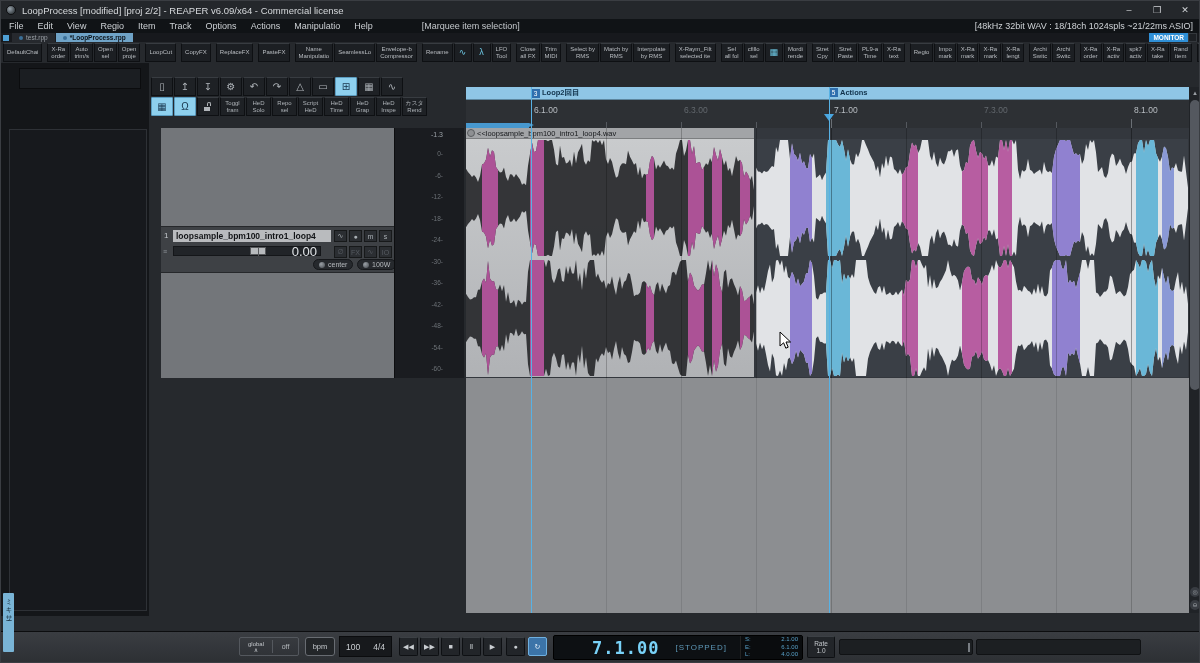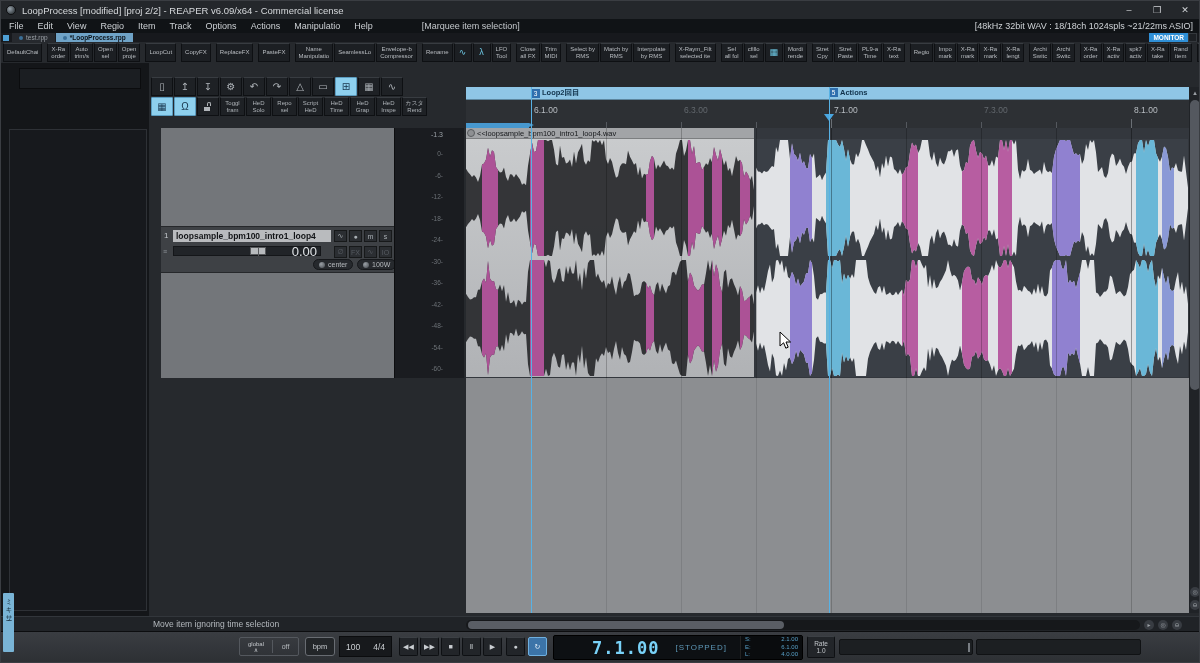--- a/index.html
+++ b/index.html
@@ -490,29 +490,20 @@
     <div class="cursor" style="left:363px"></div>
   </div>
 
   <div class="vscroll">
     <div class="vs-up">▴</div>
     <div class="vs-thumb"></div>
     <div class="vs-zoom" style="bottom:16px">◎</div>
     <div class="vs-zoom" style="bottom:3px">⊖</div>
   </div>
 
-  <div class="statusrow">
-    <span class="status-msg">Move item ignoring time selection</span>
-    <div class="hscroll">
-      <div class="hs-thumb"></div>
-    </div>
-    <div class="hs-btn" style="left:1143px">▸</div>
-    <div class="hs-btn" style="left:1157px">◎</div>
-    <div class="hs-btn" style="left:1171px">⊖</div>
-  </div>
 
   <div class="transport">
     <div class="tp-global">
       <span class="seg1"><span>global</span><br><span>∧</span></span>
       <span class="divider"></span>
       <span class="seg2">off</span>
     </div>
     <div class="bpm-btn">bpm</div>
     <div class="tempo-box">
       <span>100</span>

